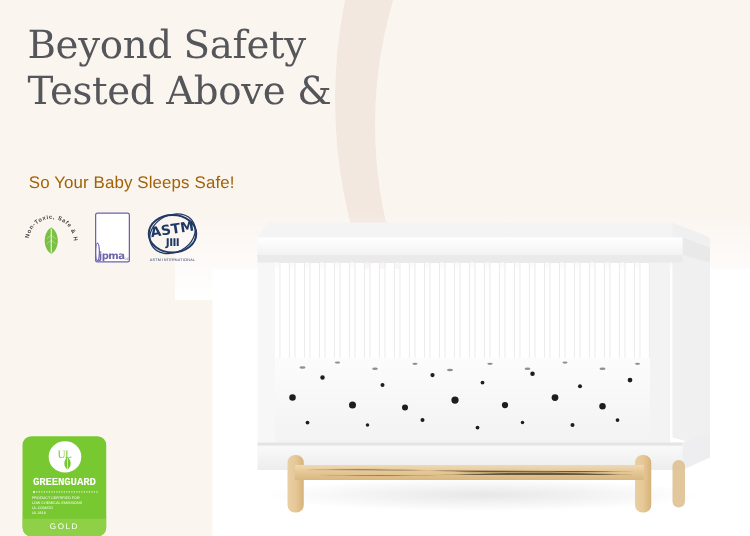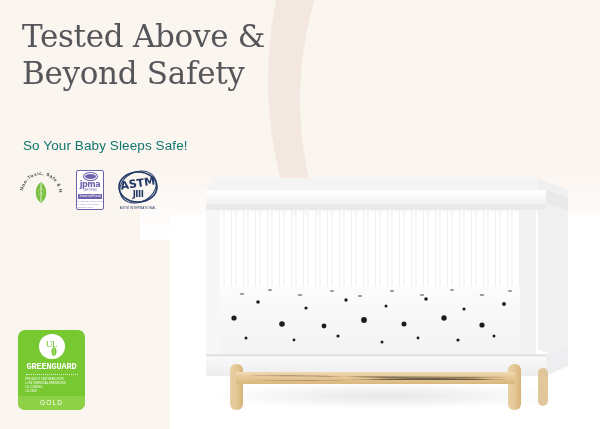--- a/index.html
+++ b/index.html
@@ -49,39 +49,39 @@
     line-height:37px;
     letter-spacing:-0.3px;
     color:#55565a;
   }
   .headline span{display:block;}
   .subhead{
     position:absolute;left:23px;top:138px;
     font-family:"Liberation Sans",sans-serif;
     font-size:13.5px;
     letter-spacing:0.1px;
-    color:#0f766e;
+    color:#a16207;
   }
 
   
   .cert-row{
     position:absolute;left:18px;top:168px;
     display:flex;align-items:center;gap:12px;
   }
   .cert{position:relative;}
 
   
   .badge-nontoxic{width:46px;height:44px;position:relative;}
   .badge-nontoxic svg{position:absolute;left:0;top:0;}
 
   
   .badge-jpma{
     width:28px;height:40px;position:relative;
     border:1px solid #6f62ac;border-radius:2px;background:#ffffff;
-    display:flex;flex-direction:column;align-items:center;
+    display:flex;flex-direction:row;align-items:flex-end;
     padding-top:2px;box-sizing:border-box;overflow:hidden;
   }
   .jpma-seal{
     width:11px;height:11px;border-radius:50%;
     background:#6f62ac;border:1px solid #fff;
     box-shadow:0 0 0 1px #6f62ac;
     margin-bottom:1px;
   }
   .jpma-word{
     font-family:"DejaVu Sans",sans-serif;font-weight:bold;
@@ -101,21 +101,21 @@
   
   .badge-astm{width:44px;height:40px;position:relative;}
   .astm-caption{
     position:absolute;left:0;bottom:0;width:44px;text-align:center;
     font-size:3px;letter-spacing:0.2px;color:#203864;
     font-family:"Liberation Sans",sans-serif;
   }
 
   
   .greenguard{
-    position:absolute;left:18px;top:330px;
+    position:absolute;left:18px;top:349px;
     width:67px;height:80px;border-radius:7px;
     background:#78c832;
     display:flex;flex-direction:column;align-items:center;
     box-sizing:border-box;padding-top:4px;overflow:hidden;
   }
   .gg-ul{
     width:26px;height:26px;border-radius:50%;
     background:#ffffff;position:relative;
     display:flex;align-items:center;justify-content:center;
   }
@@ -291,22 +291,22 @@
       <g stroke="#d2ab72" stroke-width="0.6" opacity="0.55">
         <path d="M60 208 q50 -2 110 1 t150 0"></path>
         <path d="M70 212 q60 2 120 -1 t130 1"></path>
       </g>
 
       <rect x="352" y="200" width="10" height="38" rx="5" fill="#dcbd89" opacity="0.85"></rect>
     </svg>
   </div>
 
   <div class="headline">
+    <span>Beyond Safety</span>
     <span>Tested Above &amp;</span>
-    <span>Beyond Safety</span>
   </div>
 
   <div class="subhead">So Your Baby Sleeps Safe!</div>
 
   <div class="cert-row">
 
     <div class="cert badge-nontoxic">
       <svg width="46" height="44" viewBox="0 0 46 44" xmlns="http://www.w3.org/2000/svg">
         <defs>
           <path id="ringPath" d="M 5,25 A 18,18 0 1 1 41,25" fill="none"></path>

